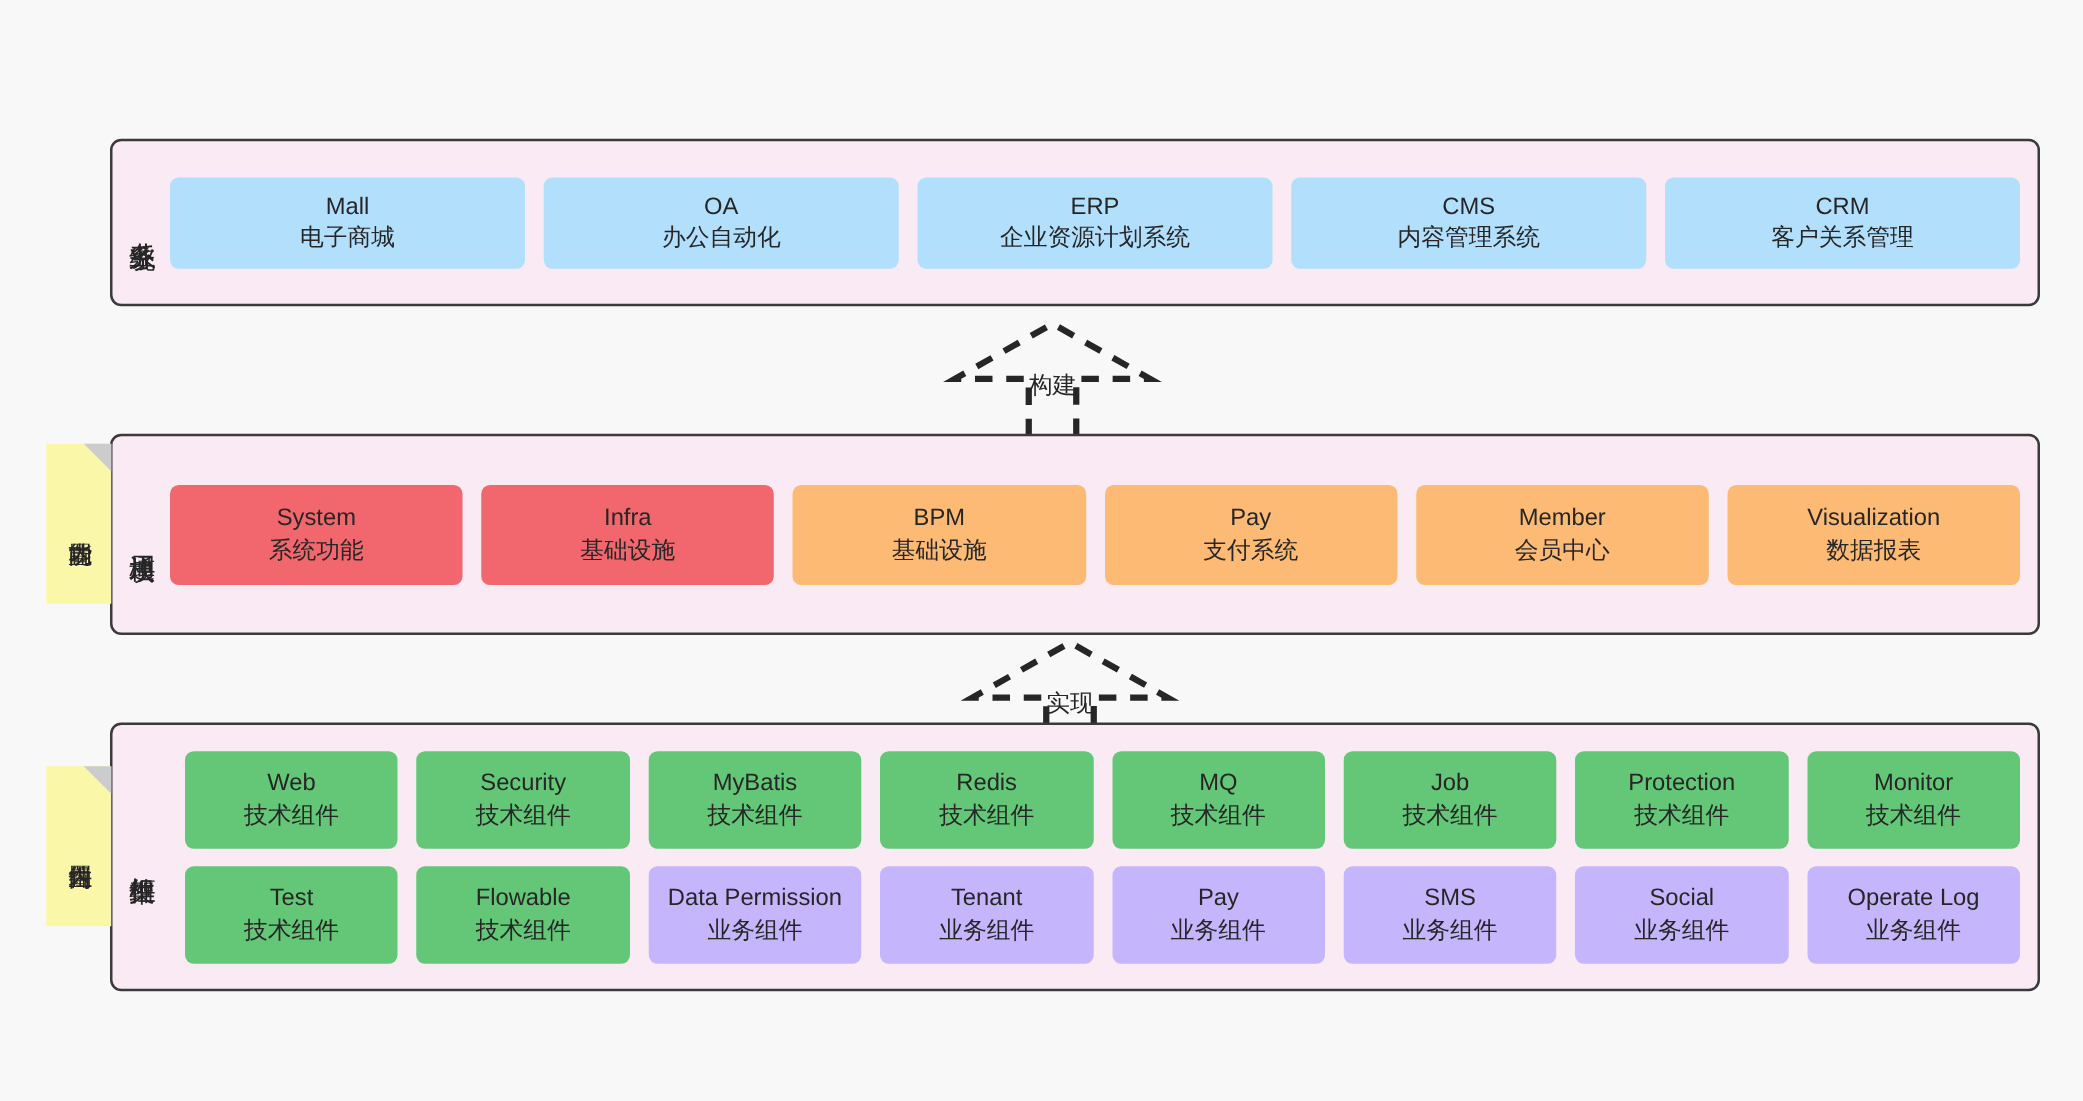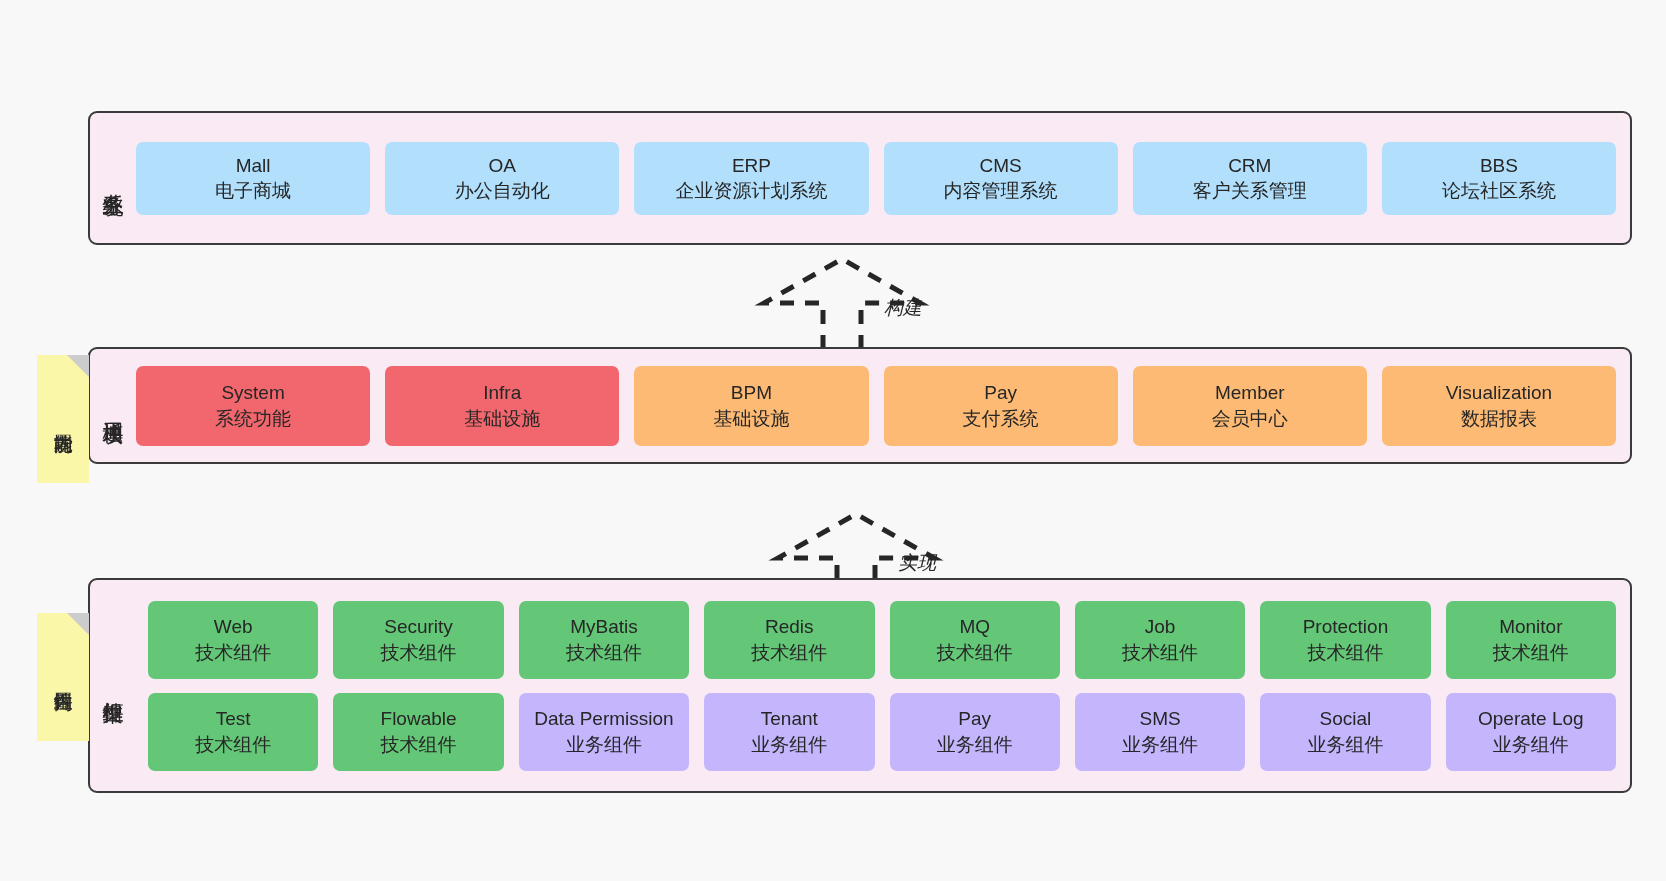--- a/index.html
+++ b/index.html
@@ -78,21 +78,21 @@
 
   
   .c-blue        { background: #b1dffc; }
   .c-red-strong  { background: #f1676d; }
   .c-red-soft    { background: #fdba74; }
   .c-green-strong{ background: #63c777; }
   .c-green-soft  { background: #c4b5fd; }
 
   
   #layer-business { left: 88px;  top: 111px; width: 1544px; height: 134px; }
-  #layer-modules  { left: 88px;  top: 347px; width: 1544px; height: 117px; }
+  #layer-modules  { left: 88px;  top: 347px; width: 1544px; height: 161px; }
   #layer-framework{ left: 88px;  top: 578px; width: 1544px; height: 215px; gap: 12px; }
 
   #layer-business .card { height: 73px; }
   #layer-modules  .card { height: 80px; }
   #layer-framework .card { height: 78px; }
 
   
   .sticky {
     position: absolute;
     width: 52px;
@@ -123,25 +123,24 @@
   .arrow {
     position: absolute;
     width: 160px;
     height: 92px;
   }
   .arrow svg { display: block; width: 100%; height: 100%; overflow: visible; }
   .arrow .alabel {
     position: absolute;
     left: 0; right: 0;
     top: 38px;
-    text-align: right;
+    text-align: center;
     font-size: 19px;
     color: #262626;
     pointer-events: none;
-    font-style: italic;
   }
   #arrow-build     { left: 762px; top: 257px; }
   #arrow-implement { left: 776px; top: 512px; }
 </style>
 </head>
 <body>
 
 <div class="layer" id="layer-business">
   <div class="layer-label">业务系统</div>
   <div class="layer-body">
@@ -158,24 +157,20 @@
         <span class="ln">ERP</span>
         <span class="ln">企业资源计划系统</span>
       </div>
       <div class="card c-blue">
         <span class="ln">CMS</span>
         <span class="ln">内容管理系统</span>
       </div>
       <div class="card c-blue">
         <span class="ln">CRM</span>
         <span class="ln">客户关系管理</span>
-      </div>
-      <div class="card c-blue">
-        <span class="ln">BBS</span>
-        <span class="ln">论坛社区系统</span>
       </div>
     </div>
   </div>
 </div>
 
 <div class="arrow" id="arrow-build">
   <svg viewBox="0 0 160 92" preserveAspectRatio="none">
     <path d="M 61 92 L 61 46 L 2 46 L 80 2 L 158 46 L 99 46 L 99 92" fill="none" stroke="#262626" stroke-width="5" stroke-dasharray="14,11" stroke-linecap="butt"></path>
   </svg>
   <div class="alabel">构建</div>

